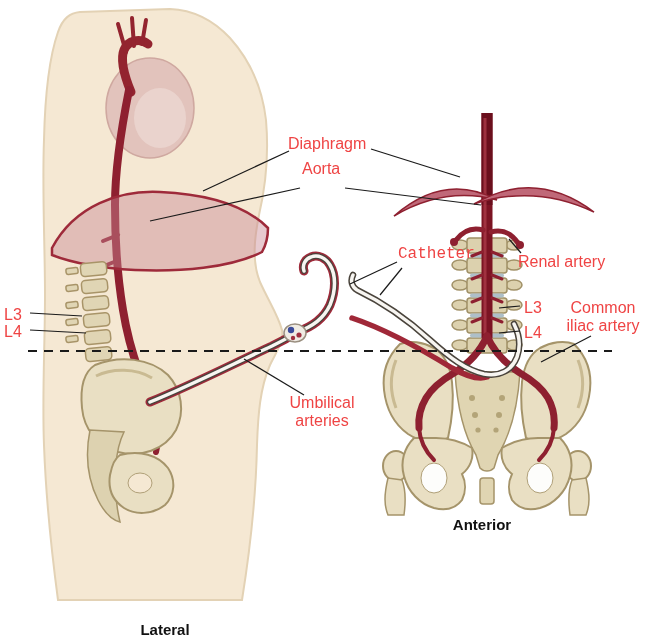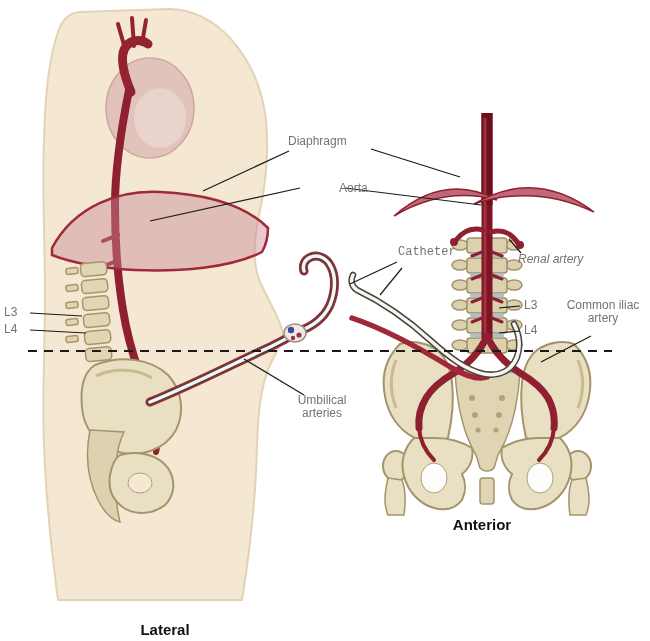--- a/index.html
+++ b/index.html
@@ -6,22 +6,22 @@
   #figure{
     position:relative;
     width:650px;height:641px;
     background:#ffffff;
     font-family:"Liberation Sans", sans-serif;
     overflow:hidden;
   }
   svg{position:absolute;left:0;top:0;}
   .label{
     position:absolute;
-    color:#737373;
-    font-size:12px;
+    color:#ef4444;
+    font-size:16px;
     line-height:1.1;
     white-space:nowrap;
   }
   .label.wrap{white-space:normal;text-align:center;}
   .caption{
     position:absolute;
     color:#111111;
     font-size:15px;
     font-weight:bold;
     text-align:center;
@@ -245,25 +245,25 @@
       <line x1="30" y1="330" x2="86" y2="333"></line>
       <line x1="520" y1="306" x2="499" y2="308"></line>
       <line x1="520" y1="331" x2="499" y2="333"></line>
       <line x1="591" y1="336" x2="541" y2="362"></line>
       <line x1="304" y1="395" x2="244" y2="359"></line>
     </g>
   </svg>
 
   <div class="label" style="left:288px; top:135px;">Diaphragm</div>
 
-  <div class="label" style="left:302px; top:182px;margin-left:37px;">Aorta</div>
+  <div class="label" style="left:302px; top:160px;">Aorta</div>
 
   <div class="label" style="left:398px; top:246px;font-family:Liberation Mono, monospace;">Catheter</div>
 
-  <div class="label" style="left:518px; top:253px;font-style:italic;">Renal artery</div>
+  <div class="label" style="left:518px; top:253px;">Renal artery</div>
 
   <div class="label" style="left:4px; top:306px;">L3</div>
 
   <div class="label" style="left:4px; top:323px;">L4</div>
 
   <div class="label" style="left:524px; top:299px;">L3</div>
 
   <div class="label" style="left:524px; top:324px;">L4</div>
 
   <div class="label wrap" style="left:284px; top:394px; width:76px;">Umbilical arteries</div>

